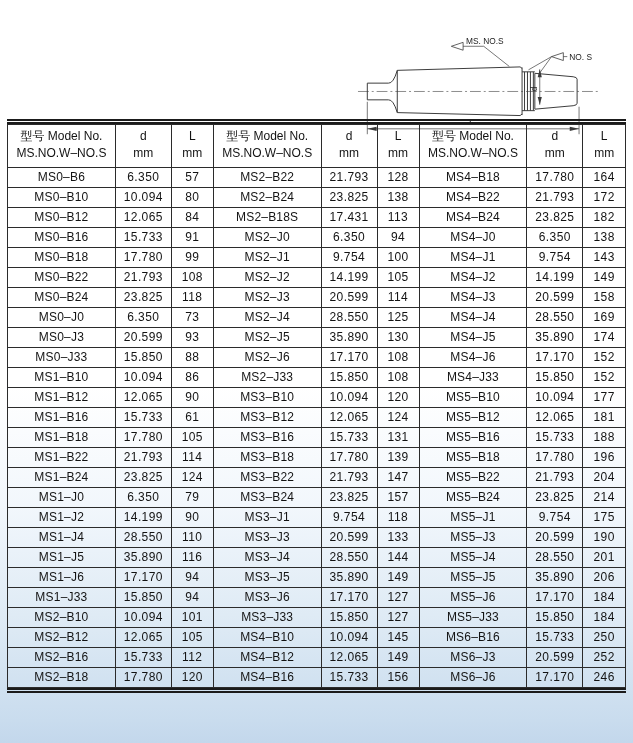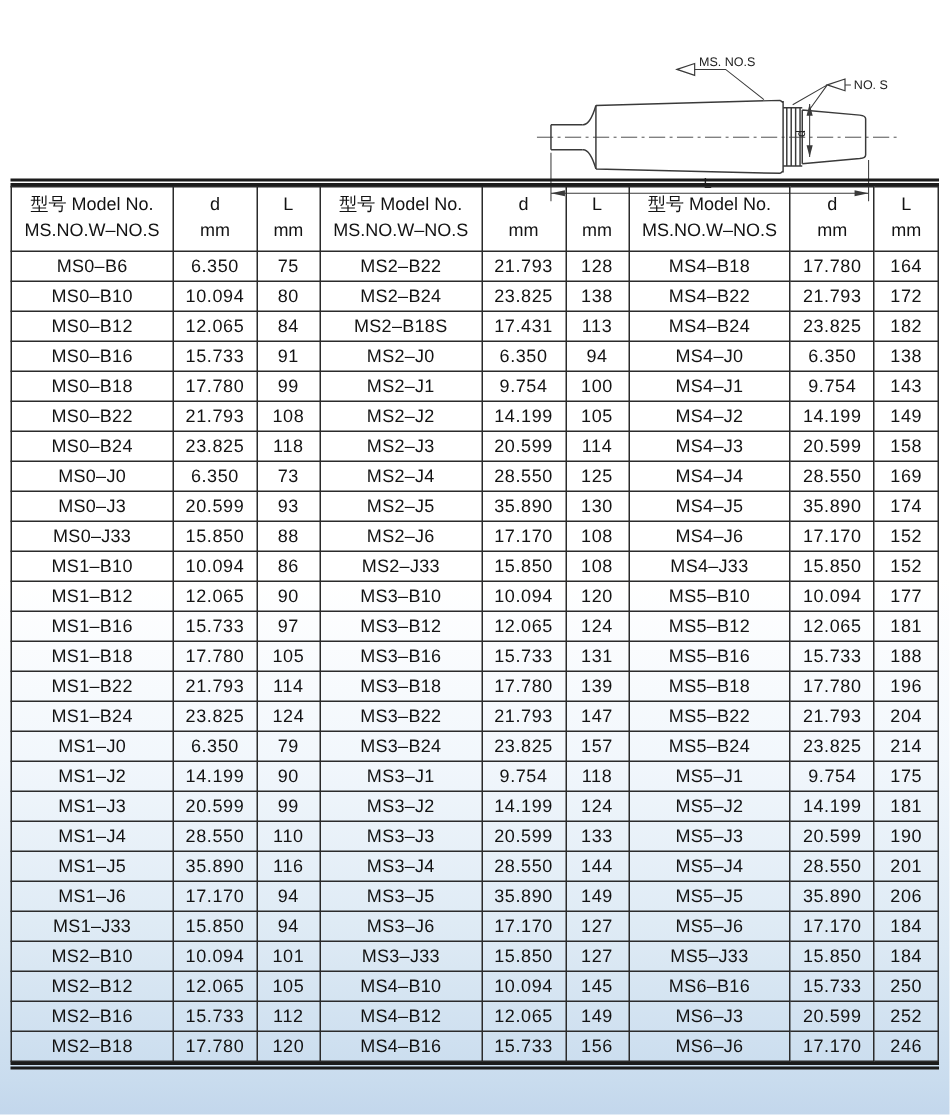--- a/index.html
+++ b/index.html
@@ -118,21 +118,21 @@
           <th class="c-l">
             <div class="dline">L</div>
             <div class="dline">mm</div>
           </th>
         </tr>
       </thead>
     <tbody>
         <tr>
           <td class="c-model">MS0–B6</td>
           <td class="c-d">6.350</td>
-          <td class="c-l">75</td>
+          <td class="c-l">57</td>
           <td class="c-model">MS2–B22</td>
           <td class="c-d">21.793</td>
           <td class="c-l">128</td>
           <td class="c-model">MS4–B18</td>
           <td class="c-d">17.780</td>
           <td class="c-l">164</td>
         </tr>
         <tr>
           <td class="c-model">MS0–B10</td>
           <td class="c-d">10.094</td>
@@ -250,21 +250,21 @@
           <td class="c-model">MS3–B10</td>
           <td class="c-d">10.094</td>
           <td class="c-l">120</td>
           <td class="c-model">MS5–B10</td>
           <td class="c-d">10.094</td>
           <td class="c-l">177</td>
         </tr>
         <tr>
           <td class="c-model">MS1–B16</td>
           <td class="c-d">15.733</td>
-          <td class="c-l">97</td>
+          <td class="c-l">61</td>
           <td class="c-model">MS3–B12</td>
           <td class="c-d">12.065</td>
           <td class="c-l">124</td>
           <td class="c-model">MS5–B12</td>
           <td class="c-d">12.065</td>
           <td class="c-l">181</td>
         </tr>
         <tr>
           <td class="c-model">MS1–B18</td>
           <td class="c-d">17.780</td>
@@ -314,31 +314,20 @@
           <td class="c-d">14.199</td>
           <td class="c-l">90</td>
           <td class="c-model">MS3–J1</td>
           <td class="c-d">9.754</td>
           <td class="c-l">118</td>
           <td class="c-model">MS5–J1</td>
           <td class="c-d">9.754</td>
           <td class="c-l">175</td>
         </tr>
         <tr>
-          <td class="c-model">MS1–J3</td>
-          <td class="c-d">20.599</td>
-          <td class="c-l">99</td>
-          <td class="c-model">MS3–J2</td>
-          <td class="c-d">14.199</td>
-          <td class="c-l">124</td>
-          <td class="c-model">MS5–J2</td>
-          <td class="c-d">14.199</td>
-          <td class="c-l">181</td>
-        </tr>
-        <tr>
           <td class="c-model">MS1–J4</td>
           <td class="c-d">28.550</td>
           <td class="c-l">110</td>
           <td class="c-model">MS3–J3</td>
           <td class="c-d">20.599</td>
           <td class="c-l">133</td>
           <td class="c-model">MS5–J3</td>
           <td class="c-d">20.599</td>
           <td class="c-l">190</td>
         </tr>

